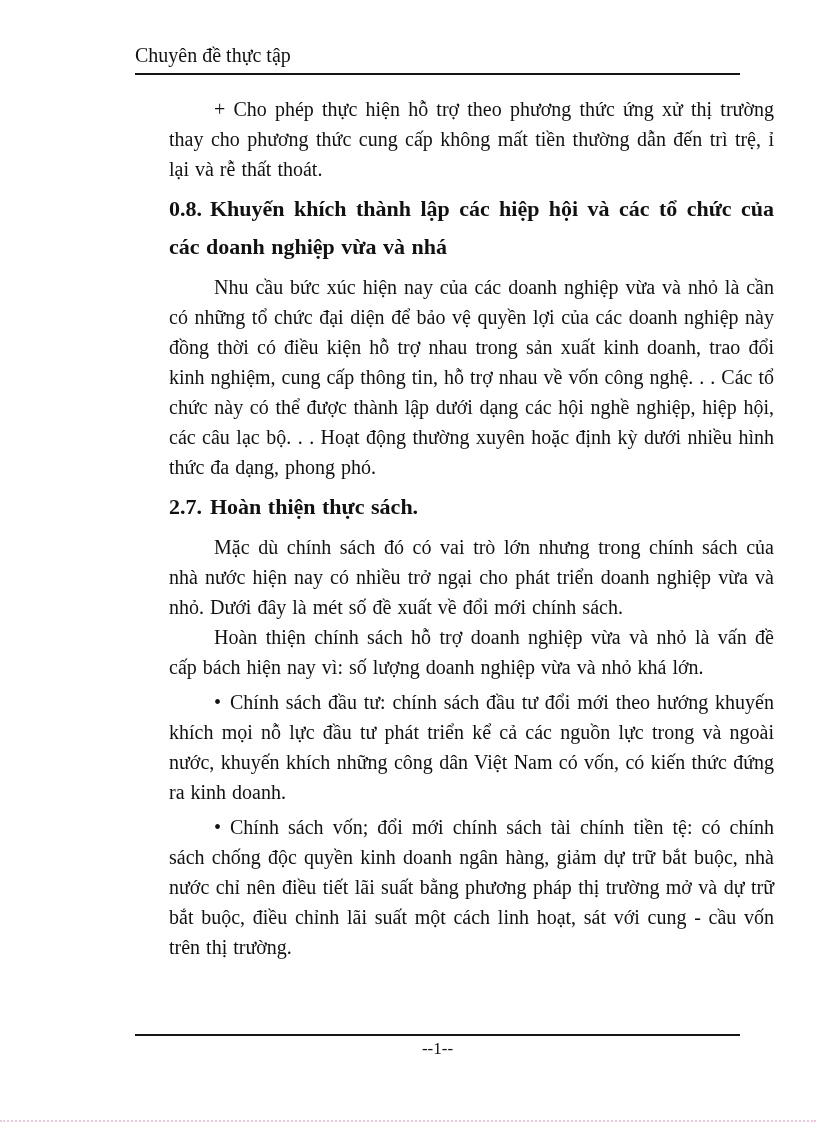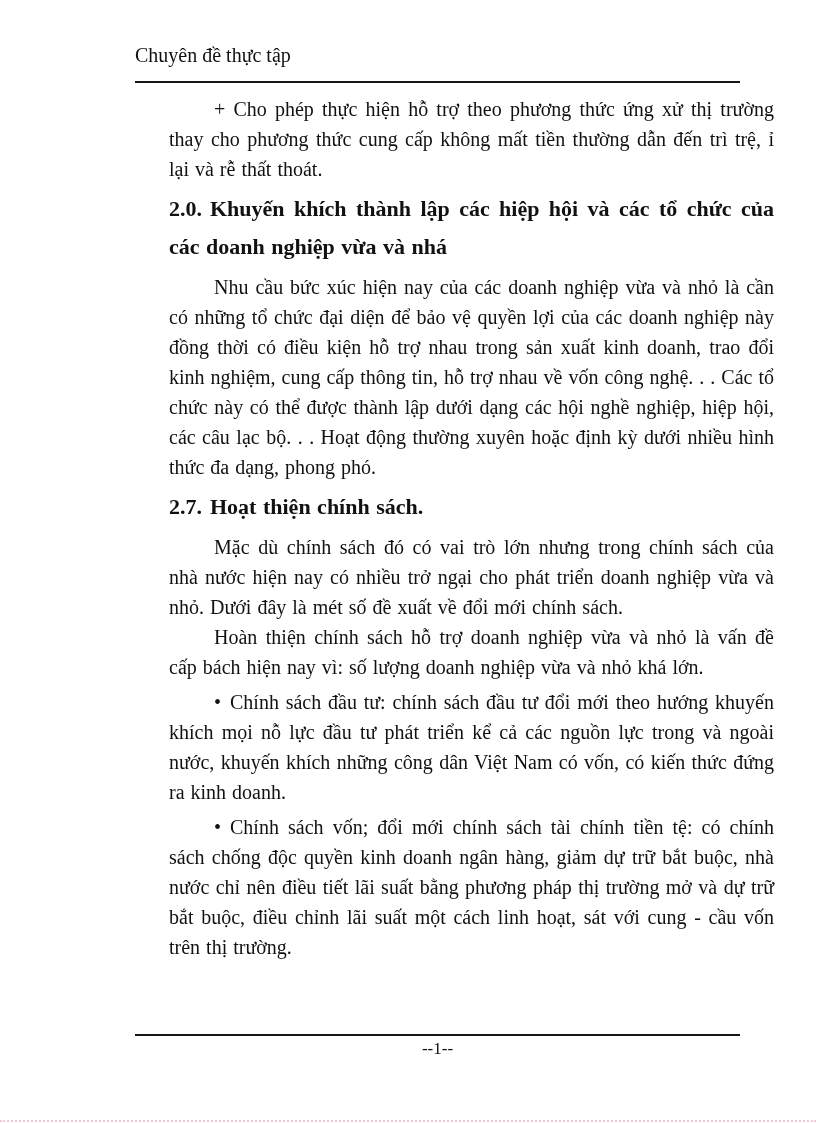--- a/index.html
+++ b/index.html
@@ -17,21 +17,21 @@
   
   .header {
     position: absolute;
     top: 44px;
     left: 135px;
     width: 605px;
     display: flex;
     justify-content: space-between;
     align-items: flex-end;
     font-size: 20px;
-    padding-bottom: 14px;
+    padding-bottom: 6px;
     border-bottom: 2px solid #151515;
   }
 
   
   .doc-body {
     position: absolute;
     top: 94px;
     left: 135px;
     width: 605px;
     margin-left: 34px;
@@ -93,27 +93,27 @@
 
   <div class="header">
     <span>Chuyên đề thực tập</span>
   </div>
 
   <div class="doc-body">
 
     <p class="para">+ Cho phép thực hiện hỗ trợ theo phương thức ứng xử thị trường thay cho phương thức cung cấp không mất tiền thường dẫn đến trì trệ, ỉ lại và rễ thất thoát.</p>
 
     <h2 class="heading">
-      <span class="h-num">2.0.</span><span class="h-text">Khuyến khích thành lập các hiệp hội và các tổ chức của các doanh nghiệp vừa và nhá</span>
+      <span class="h-num">0.8.</span><span class="h-text">Khuyến khích thành lập các hiệp hội và các tổ chức của các doanh nghiệp vừa và nhá</span>
     </h2>
 
     <p class="para">Nhu cầu bức xúc hiện nay của các doanh nghiệp vừa và nhỏ là cần có những tổ chức đại diện để bảo vệ quyền lợi của các doanh nghiệp này đồng thời có điều kiện hỗ trợ nhau trong sản xuất kinh doanh, trao đổi kinh nghiệm, cung cấp thông tin, hỗ trợ nhau về vốn công nghệ. . . Các tổ chức này có thể được thành lập dưới dạng các hội nghề nghiệp, hiệp hội, các câu lạc bộ. . . Hoạt động thường xuyên hoặc định kỳ dưới nhiều hình thức đa dạng, phong phó.</p>
 
     <h2 class="heading">
-      <span class="h-num">2.7.</span><span class="h-text">Hoạt thiện chính sách.</span>
+      <span class="h-num">2.7.</span><span class="h-text">Hoàn thiện thực sách.</span>
     </h2>
 
     <p class="para">Mặc dù chính sách đó có vai trò lớn nhưng trong chính sách của nhà nước hiện nay có nhiều trở ngại cho phát triển doanh nghiệp vừa và nhỏ. Dưới đây là mét số đề xuất về đổi mới chính sách.</p>
 
     <p class="para">Hoàn thiện chính sách hỗ trợ doanh nghiệp vừa và nhỏ là vấn đề cấp bách hiện nay vì: số lượng doanh nghiệp vừa và nhỏ khá lớn.</p>
 
     <p class="para bullet">
       <span class="bullet-glyph">•</span><span>Chính sách đầu tư: chính sách đầu tư đổi mới theo hướng khuyến khích mọi nỗ lực đầu tư phát triển kể cả các nguồn lực trong và ngoài nước, khuyến khích những công dân Việt Nam có vốn, có kiến thức đứng ra kinh doanh.</span>
     </p>
 

